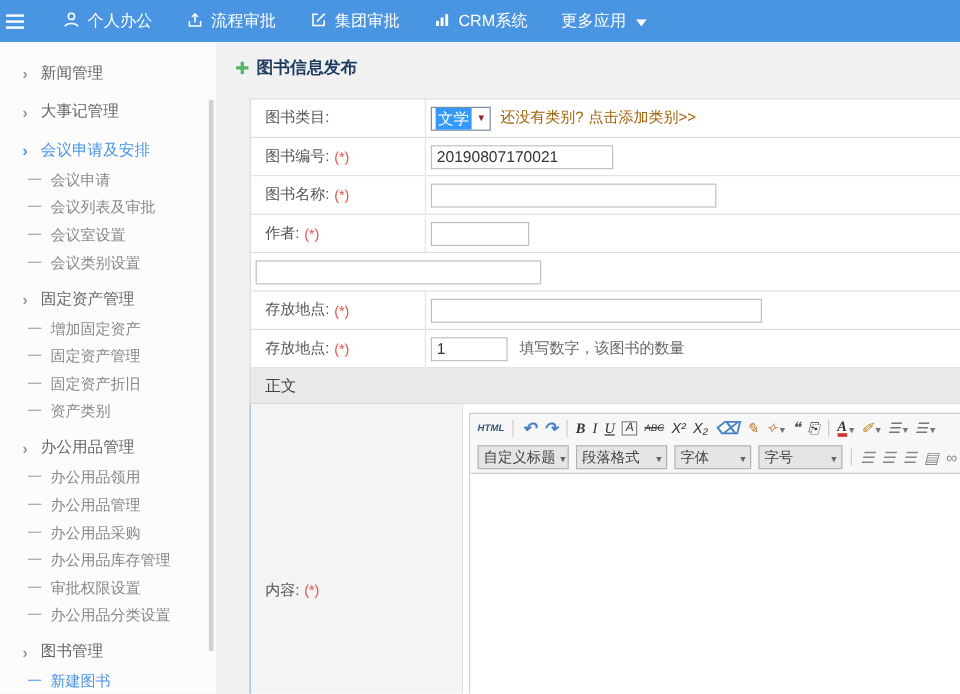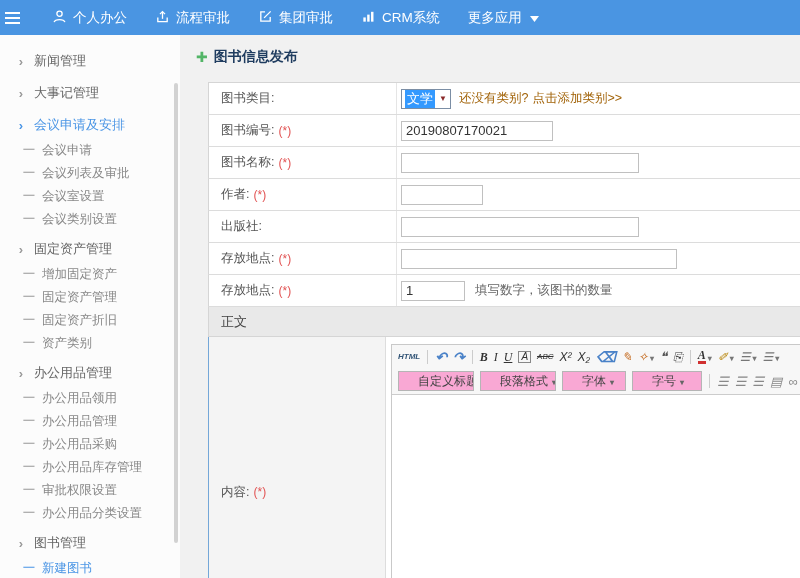--- a/index.html
+++ b/index.html
@@ -25,21 +25,21 @@
   .sb-scroll { position:absolute; left:174px; top:83px; width:4px; height:460px; background:#d2d2d2; border-radius:2px; }
 
   
   .main { position:absolute; left:180px; top:35px; width:620px; height:543px; background:#f1f1f1; overflow:hidden; }
   .ptitle { position:absolute; left:16px; top:13px; display:flex; align-items:center; }
   .plus { color:#53b567; font-size:14px; margin-right:6px; }
   .ptxt { font-size:14px; font-weight:bold; color:#1f3c5f; }
 
   .tbl { position:absolute; left:28px; top:47px; width:612px; background:#fff; border-top:1px solid #d5d5d5; }
   .frow { display:flex; align-items:stretch; height:32px; background:#fff; border-bottom:1px solid #dcdcdc; border-left:1px solid #d5d5d5; }
-  .flab { flex:none; width:188px; padding-left:12px; display:flex; align-items:center; border-right:1px solid #e5e5e5; font-size:12.5px; color:#555; }
+  .flab { flex:none; width:146px; padding-left:12px; display:flex; align-items:center; border-right:1px solid #e5e5e5; font-size:12.5px; color:#555; }
   .req { color:#e25353; margin-left:4px; font-size:12px; }
   .ffield { flex:1; display:flex; align-items:center; padding-left:4px; font-size:12.5px; color:#666; }
   input.txt { height:20px; border:1px solid #c0c0c0; font-family:"Liberation Sans",sans-serif; font-size:13px; padding:0 4px; color:#333; background:#fff; }
   .w-no{width:152px} .w-name{width:238px} .w-auth{width:82px} .w-pub{width:238px} .w-loc{width:276px} .w-qty{width:64px}
   .hint { margin-left:10px; color:#666; }
   .sel { display:inline-flex; align-items:center; border:1px solid #7b8ea5; background:#fff; height:20px; padding:0 3px; cursor:pointer; }
   .sel .val { background:#3399ff; color:#fff; font-size:13px; padding:0 2px; }
   .sel .arr { font-size:8px; color:#8b2a2a; margin-left:4px; }
   .cat-hint { margin-left:8px; color:#a16207; }
   .cat-link { margin-left:4px; color:#a16207; cursor:pointer; }
@@ -60,21 +60,21 @@
   .g-b { font-weight:bold; font-family:"Liberation Serif",serif; }
   .g-i { font-style:italic; font-family:"Liberation Serif",serif; }
   .g-u { text-decoration:underline; font-family:"Liberation Serif",serif; }
   .g-box { border:1px solid #888; padding:0 2px; font-size:10px; }
   .g-strike { text-decoration:line-through; font-size:8px; }
   .g-orange { color:#c56a1e; }
   .g-quote { color:#555; font-size:13px; }
   .g-fontcolor { border-bottom:3px solid #d03030; font-weight:bold; font-family:"Liberation Serif",serif; }
   .g-pen { color:#b8860b; }
   .g-list { color:#777; font-size:12px; }
-  .dd { display:flex; align-items:center; justify-content:space-between; background:#f9a8d4; border:1px solid #b5b5b5; height:20px; font-size:12px; color:#444; padding:0 19px; margin:0 3px; cursor:pointer; white-space:nowrap; overflow:hidden; }
+  .dd { display:flex; align-items:center; justify-content:space-between; background:#e5e5e5; border:1px solid #b5b5b5; height:20px; font-size:12px; color:#444; padding:0 4px; margin:0 3px; cursor:pointer; white-space:nowrap; overflow:hidden; }
   .dd .car::after { content:"▾"; font-size:8px; color:#666; margin-left:4px; }
   .dd-w1{width:76px}.dd-w2{width:76px}.dd-w3{width:64px}.dd-w4{width:70px}
   .g-align { color:#888; font-size:13px; }
   .edcontent { flex:1; background:#fff; }
 </style>
 </head>
 <body>
 
 <div class="topbar">
   <div class="hamburger">
@@ -269,23 +269,20 @@
       <div class="flab">
           <span>作者:</span>
           <span class="req">(*)</span>
         </div>
       <div class="ffield">
           <input class="txt w-auth" value="" style="">
         </div>
     </div>
 
     <div class="frow">
-      <div class="flab">
-          <span>出版社:</span>
-        </div>
       <div class="ffield">
           <input class="txt w-pub" value="" style="">
         </div>
     </div>
 
     <div class="frow">
       <div class="flab">
           <span>存放地点:</span>
           <span class="req">(*)</span>
         </div>

